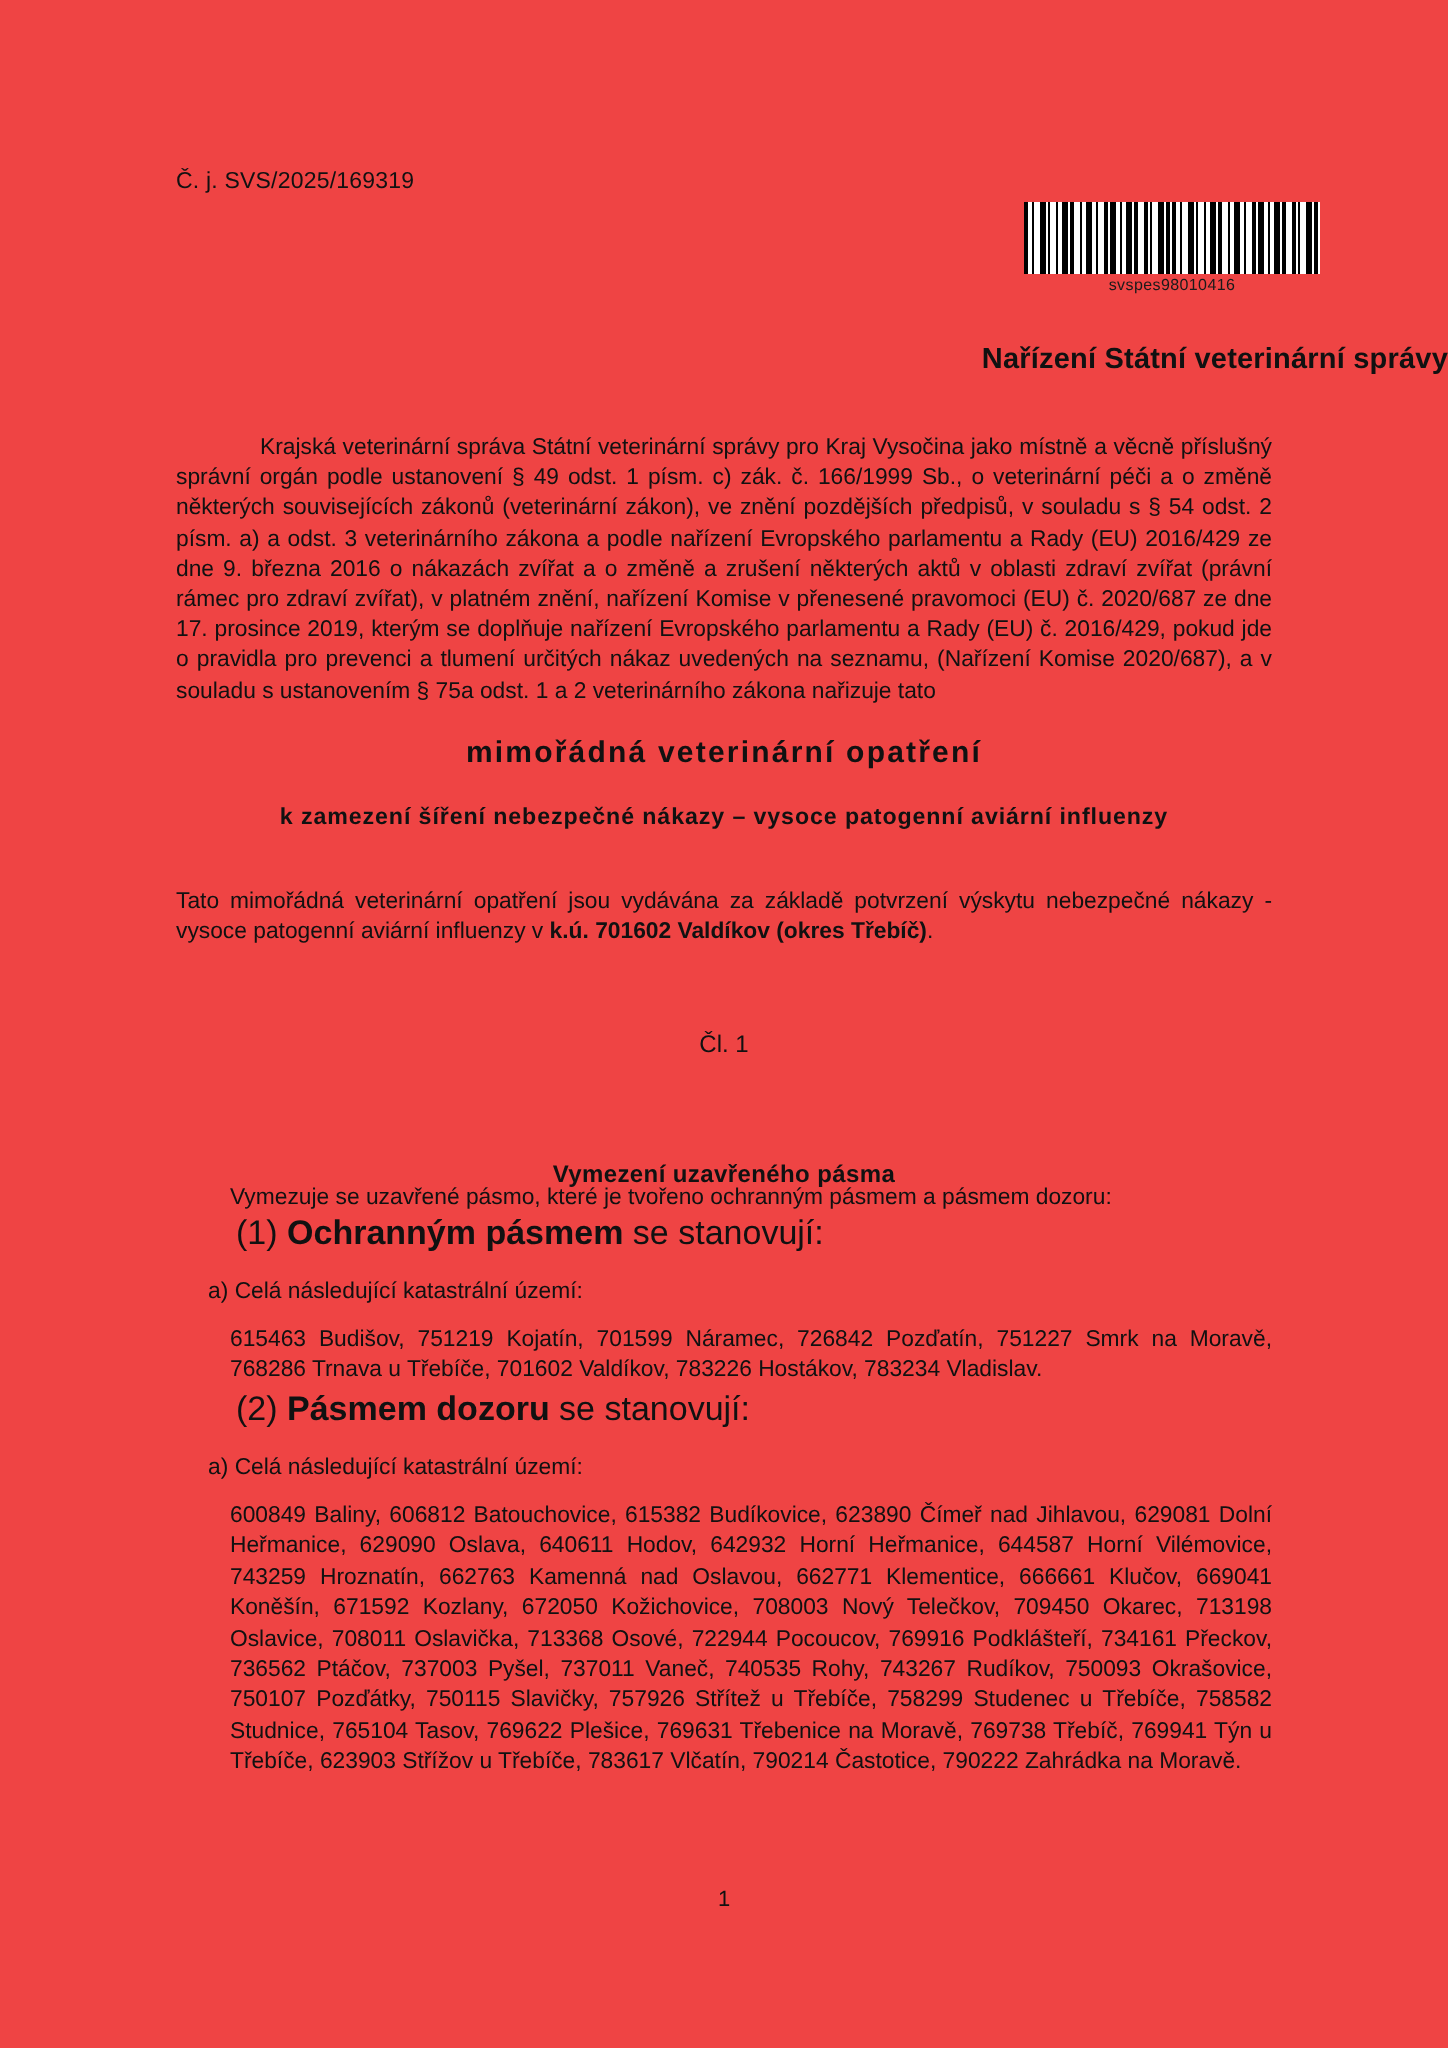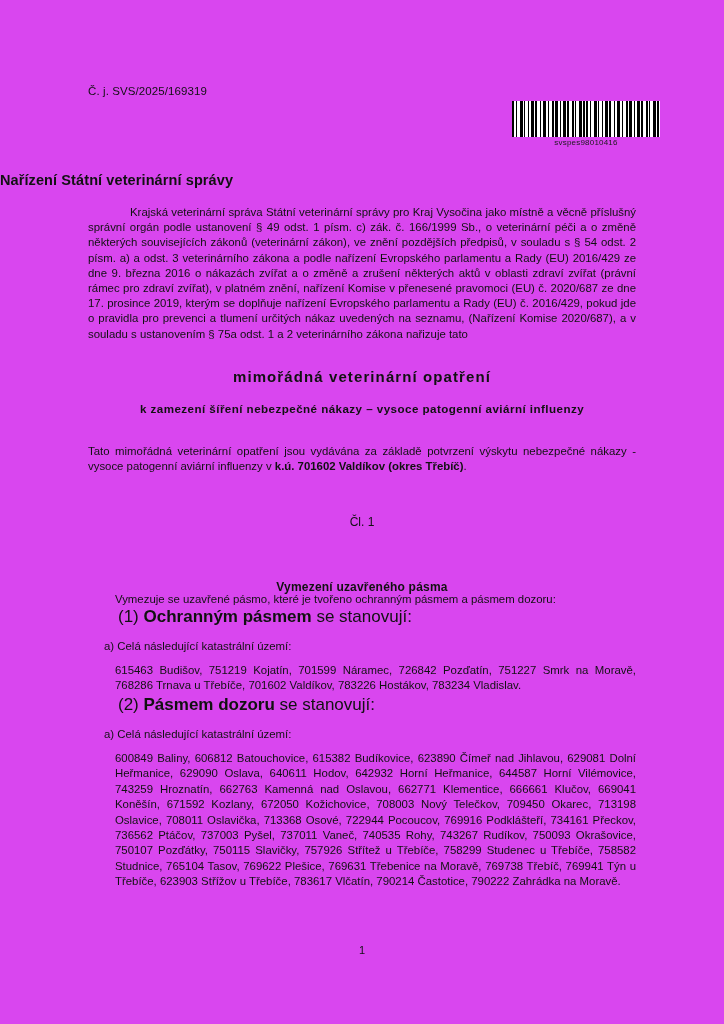--- a/index.html
+++ b/index.html
@@ -5,21 +5,21 @@
   html, body {
     margin: 0;
     padding: 0;
     background: #8a8a8a;
   }
   .page {
     position: relative;
     width: 724px;
     height: 1024px;
     margin: 0 auto;
-    background: #d946ef;
+    background: #ef4444;
     box-sizing: border-box;
     font-family: "Liberation Sans", sans-serif;
     color: #111111;
     overflow: hidden;
   }
 
   
   .doc-ref {
     position: absolute;
     left: 88px;
@@ -59,35 +59,35 @@
     font-size: 8px;
     letter-spacing: 0.2px;
     margin-top: 1px;
     color: #1a1a1a;
   }
 
   
   .h-title {
     position: absolute;
     left: 0; right: 0;
-    text-align: left;
+    text-align: right;
     font-size: 14.5px;
     font-weight: bold;
     letter-spacing: 0.1px;
   }
   .body-par {
     position: absolute;
     left: 88px;
     width: 548px;
     font-size: 11.4px;
     line-height: 15.2px;
     text-align: justify;
     text-justify: inter-word;
   }
-  .body-par.first-indent { text-indent: 42px; }
+  .body-par.first-indent { text-indent: 42px; margin-top: 12px; }
 
   .h-meas {
     position: absolute;
     left: 0; right: 0;
     text-align: center;
     font-size: 15px;
     font-weight: bold;
     letter-spacing: 1.1px;
   }
   .h-sub {

